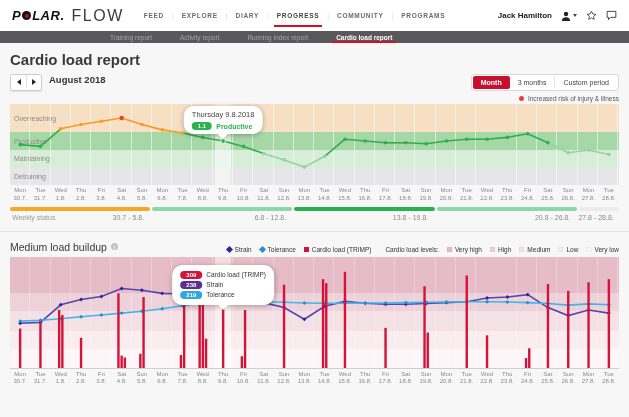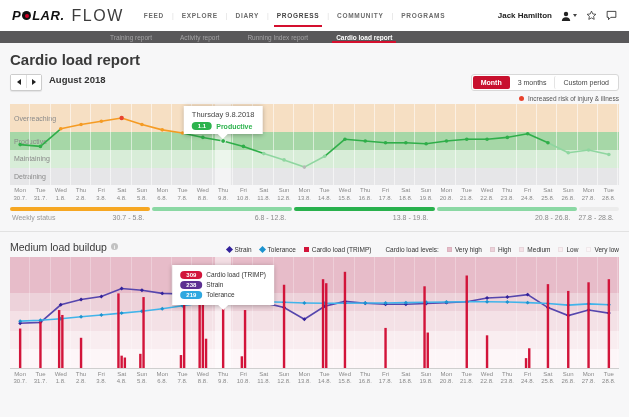--- a/index.html
+++ b/index.html
@@ -53,21 +53,21 @@
   
   .chart-wrap { position:relative; }
   #status-chart { height:81px; }
   .zones, .bands { position:absolute; inset:0; display:flex; flex-direction:column; }
   .zone { display:flex; align-items:center; }
   .zone span { font-size:7px; color:#8a8a8a; padding-left:4px; }
   .grid-overlay { position:absolute; inset:0; background:repeating-linear-gradient(90deg, transparent 0px, transparent 19.3px, rgba(255,255,255,.55) 19.3px, rgba(255,255,255,.55) 20.27px); }
   .chart-svg { position:absolute; inset:0; width:100%; height:100%; }
   .highlight-col { position:absolute; top:0; bottom:0; width:16px; background:rgba(255,255,255,.5); transform:translateX(-50%); }
 
-  .tooltip { position:absolute; background:#fff; border-radius:0; box-shadow:0 1px 5px rgba(0,0,0,.3); padding:4px 8px; transform:translateX(-50%); z-index:5; white-space:nowrap; }
+  .tooltip { position:absolute; background:#fff; border-radius:10px; box-shadow:0 1px 5px rgba(0,0,0,.3); padding:4px 8px; transform:translateX(-50%); z-index:5; white-space:nowrap; }
   .tooltip::after { content:""; position:absolute; left:50%; bottom:-5px; transform:translateX(-50%); border-left:5px solid transparent; border-right:5px solid transparent; border-top:5px solid #fff; }
   .tt-date { font-size:7.5px; color:#444; margin-bottom:3px; }
   .tt-staterow { display:flex; align-items:center; gap:4px; }
   .pill { border-radius:7px; color:#fff; font-size:6px; font-weight:bold; padding:1px 6px; min-width:16px; text-align:center; }
   .tt-state { font-size:7px; font-weight:bold; }
   .tt-row { display:flex; align-items:center; gap:4px; margin:2px 0; }
   .tt-row span.lbl { font-size:6.5px; color:#333; }
 
   .axis { display:flex; margin-top:2px; }
   .axis-cell { width:3.3333%; text-align:center; font-size:6px; color:#8a8a8a; line-height:1.3; }

